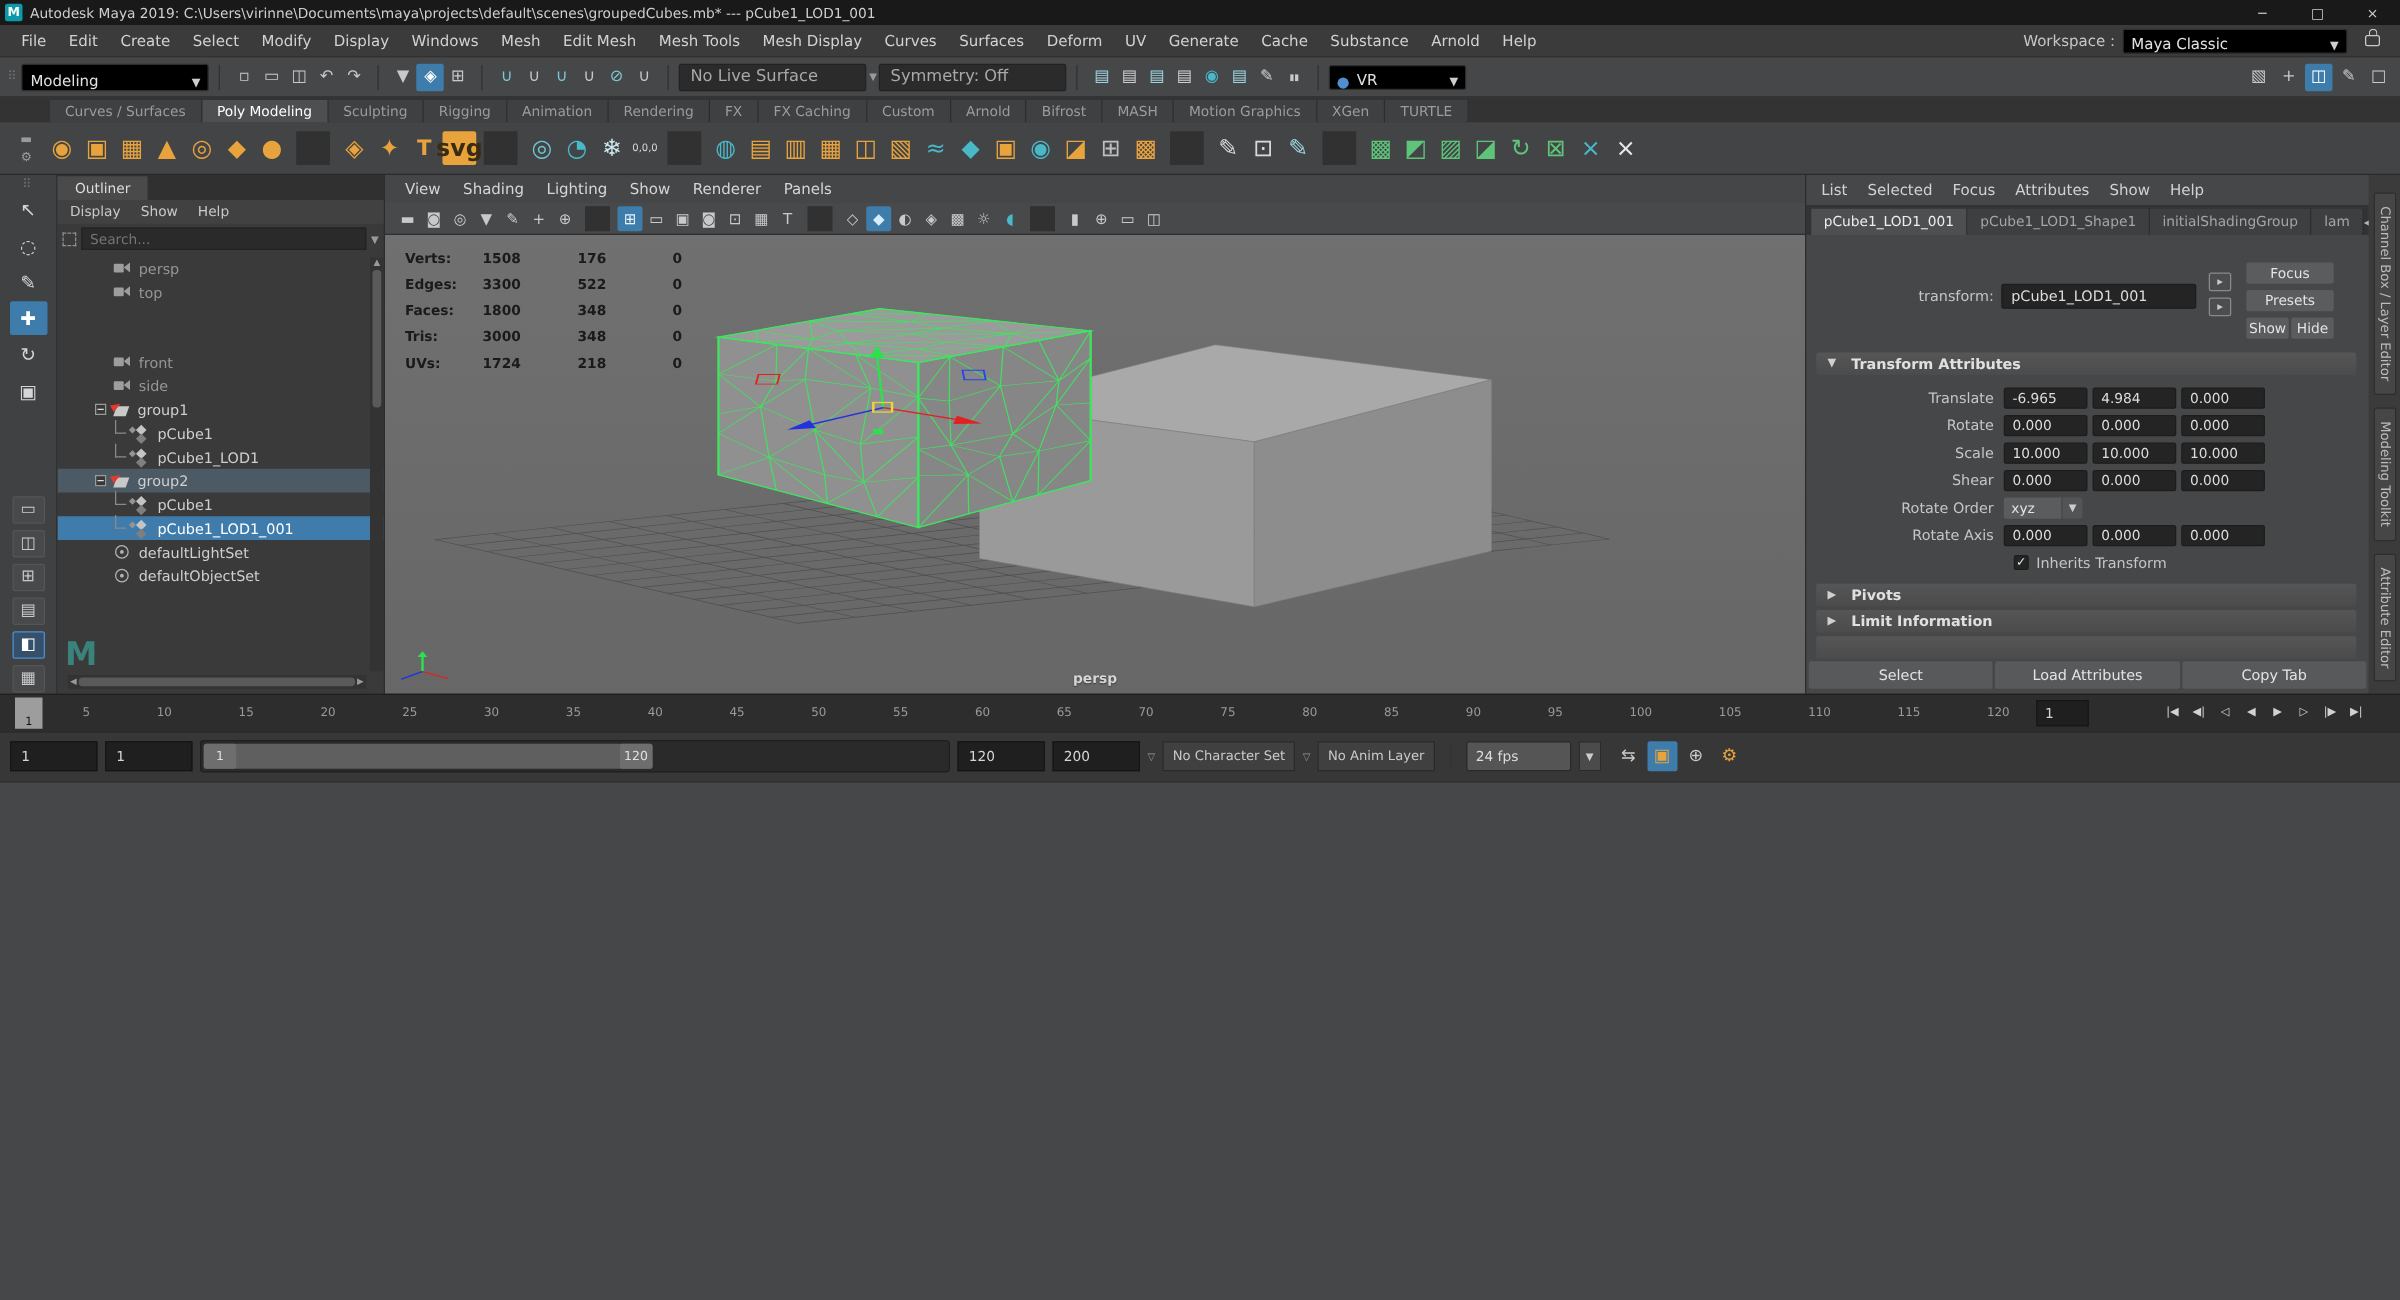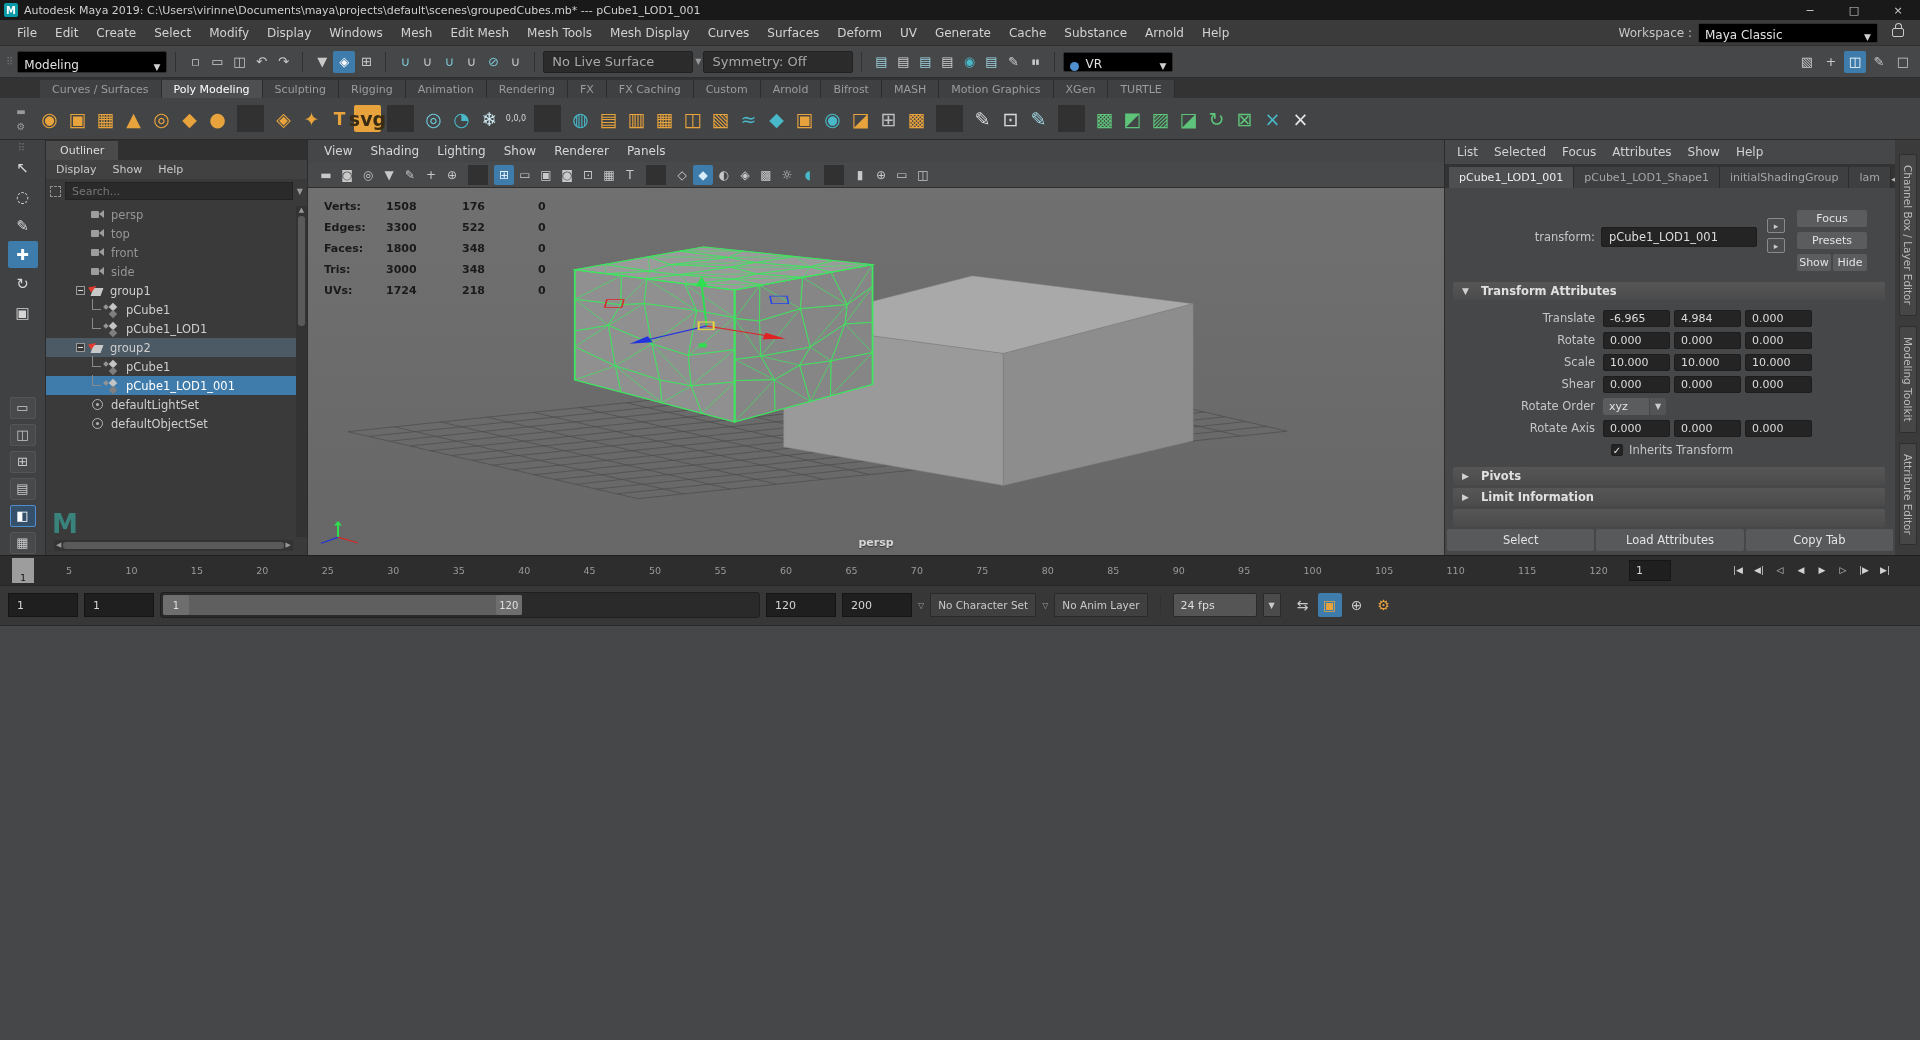--- a/index.html
+++ b/index.html
@@ -394,21 +394,21 @@
       <div class="orow dim" style="padding-left: 44px;">
 
             <span class="oicon" data-icon="camera"></span>
             <span>persp</span>
           </div>
           <div class="orow dim" style="padding-left: 44px; align-items: center;">
 
             <span class="oicon" data-icon="camera"></span>
             <span>top</span>
           </div>
-          <div class="orow dim" style="padding-left: 44px;">
+          <div class="orow dim" style="padding-left: 44px; margin-top: 37px;">
 
             <span class="oicon" data-icon="camera"></span>
             <span>front</span>
           </div>
           <div class="orow dim" style="padding-left: 44px;">
 
             <span class="oicon" data-icon="camera"></span>
             <span>side</span>
           </div>
           <div class="orow grp" style="padding-left: 30px;">

